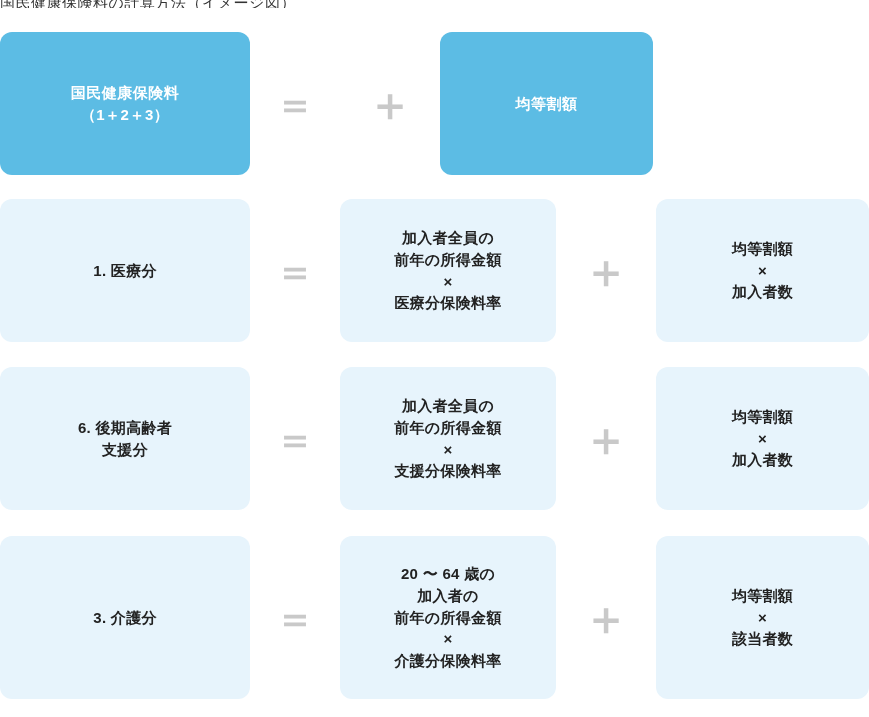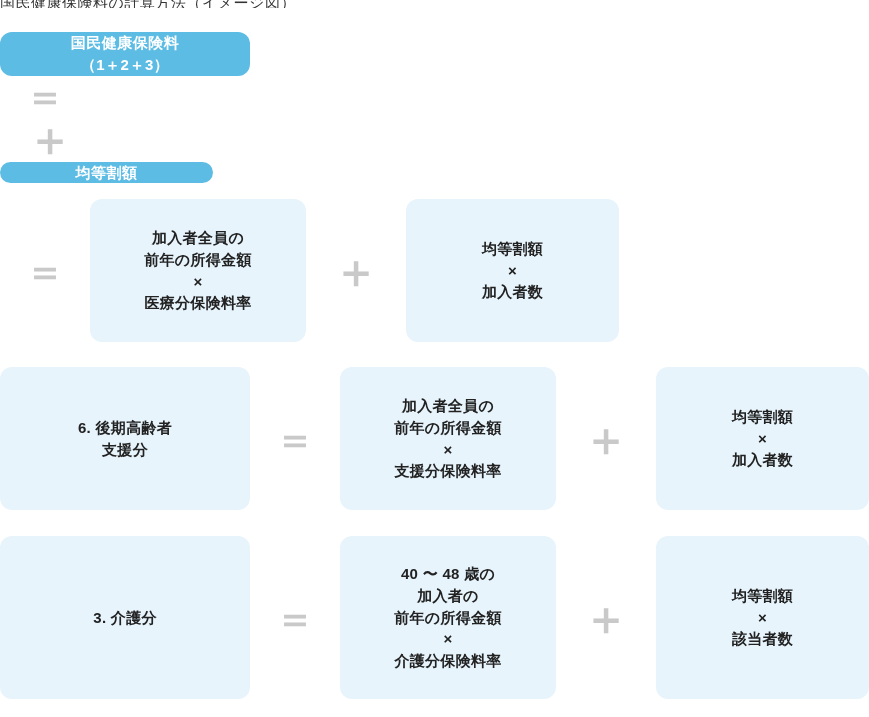--- a/index.html
+++ b/index.html
@@ -31,21 +31,21 @@
     letter-spacing: 0.5px;
     white-space: nowrap;
   }
   .row {
     position: absolute;
     left: 0;
     width: 869px;
     display: flex;
     align-items: stretch;
   }
-  .row-1 { top: 32px;  height: 143px; flex-direction: column; }
+  .row-1 { top: 32px;  height: 143px; }
   .row-2 { top: 199px; height: 143px; }
   .row-3 { top: 367px; height: 143px; }
   .row-4 { top: 536px; height: 163px; }
 
   .cell {
     box-sizing: border-box;
     display: flex;
     align-items: center;
     justify-content: center;
     text-align: center;
@@ -94,20 +94,21 @@
 
   <div class="row row-1">
     <div class="cell box box-head col-a lines">国民健康保険料
 （1＋2＋3）</div>
     <div class="cell col-op1 op op-eq">＝</div>
     <div class="cell col-op2 op op-plus">＋</div>
     <div class="cell box box-head col-c lines">均等割額</div>
   </div>
 
   <div class="row row-2">
+    <div class="cell box box-body col-a lines">1. 医療分</div>
     <div class="cell col-op1 op op-eq">＝</div>
     <div class="cell box box-body col-b lines">加入者全員の
 前年の所得金額
 ×
 医療分保険料率</div>
     <div class="cell col-op2 op op-plus">＋</div>
     <div class="cell box box-body col-c lines">均等割額
 ×
 加入者数</div>
   </div>
@@ -122,21 +123,21 @@
 支援分保険料率</div>
     <div class="cell col-op2 op op-plus">＋</div>
     <div class="cell box box-body col-c lines">均等割額
 ×
 加入者数</div>
   </div>
 
   <div class="row row-4">
     <div class="cell box box-body col-a lines">3. 介護分</div>
     <div class="cell col-op1 op op-eq">＝</div>
-    <div class="cell box box-body col-b lines">40 〜 48 歳の
+    <div class="cell box box-body col-b lines">20 〜 64 歳の
 加入者の
 前年の所得金額
 ×
 介護分保険料率</div>
     <div class="cell col-op2 op op-plus">＋</div>
     <div class="cell box box-body col-c lines">均等割額
 ×
 該当者数</div>
   </div>
 

